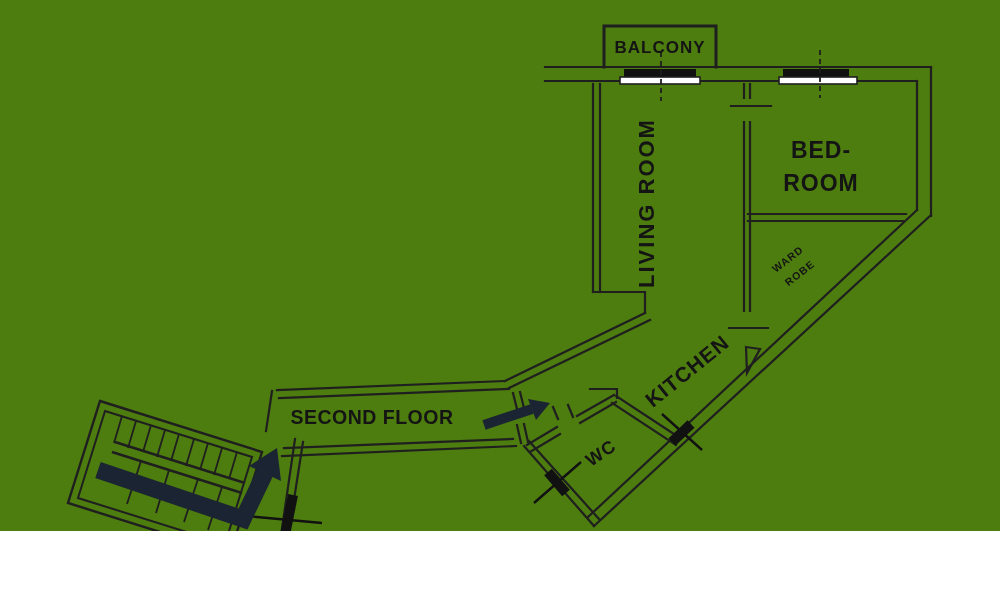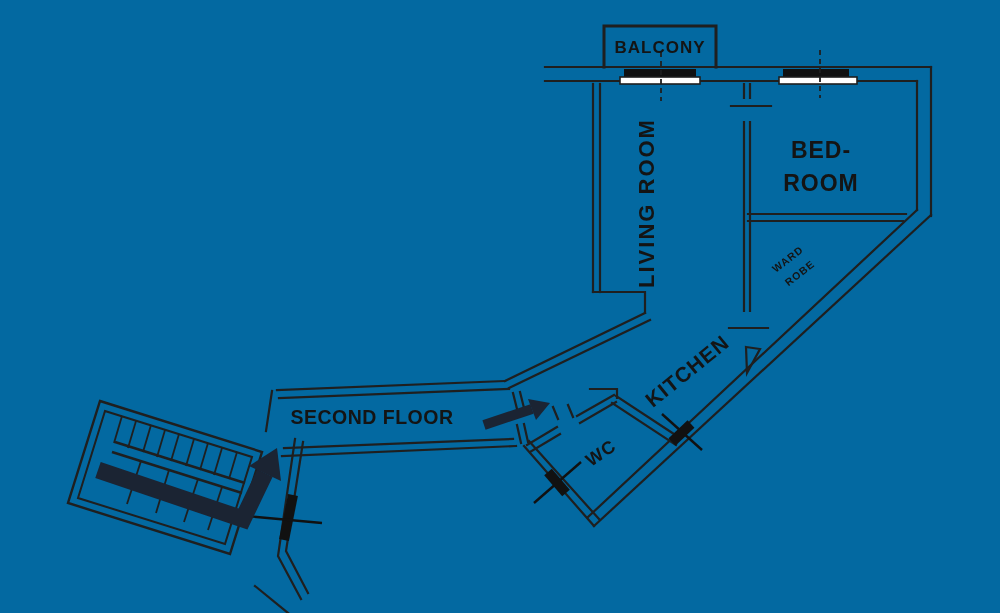--- a/index.html
+++ b/index.html
@@ -1,20 +1,20 @@
 <!DOCTYPE html>
 <html><head>
 <meta charset="utf-8">
 <title>Floor Plan</title>
 <style>
   html,body{margin:0;padding:0;background:#ffffff;}
   .canvas{
     position:relative;
-    width:1000px;height:613px;
-    background:#0369a1;
+    width:1000px;height:531px;
+    background:#4d7c0f;
     overflow:hidden;
     font-family:"Liberation Sans", sans-serif;
   }
   svg{display:block;}
   .plan-label{
     font-family:"Liberation Sans", sans-serif;
     font-weight:bold;
   }
 </style>
 </head>

